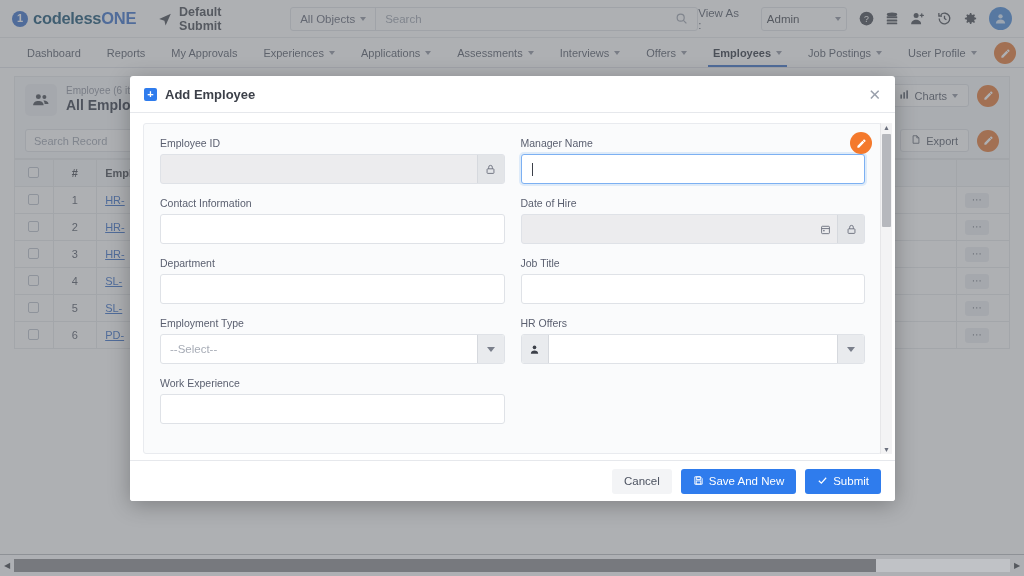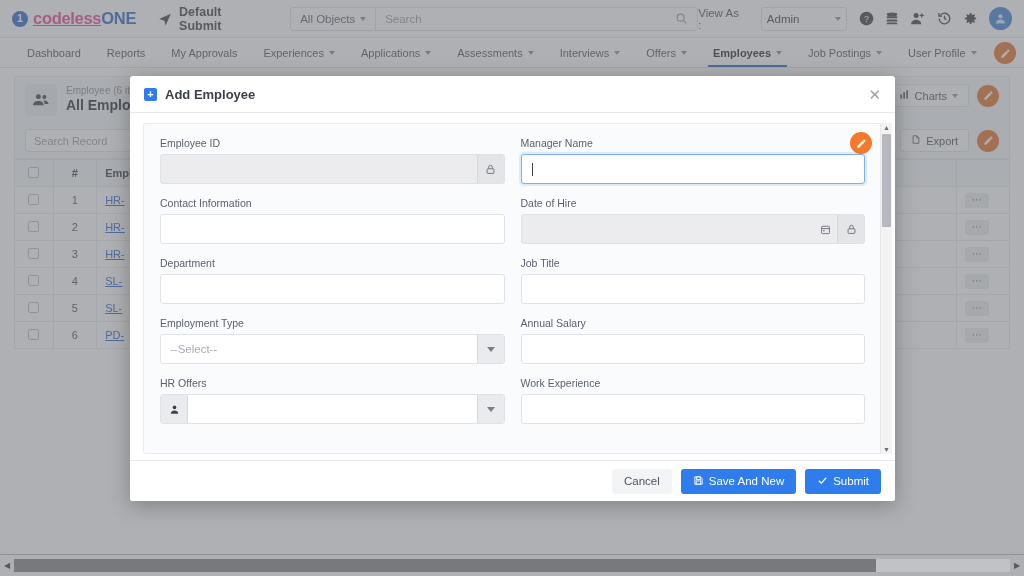--- a/index.html
+++ b/index.html
@@ -37,21 +37,21 @@
   }
   .brand { display: flex; align-items: center; gap: 5px; margin-right: 22px; }
   .brand-mark {
     width: 16px; height: 16px; border-radius: 50%;
     background: #2f68c8; color: #fff;
     font-size: 11px; font-weight: bold;
     display: flex; align-items: center; justify-content: center;
     line-height: 1;
   }
   .brand-txt { font-size: 16.5px; font-weight: 600; letter-spacing: -0.3px; }
-  .brand-txt .a { color: #ec4899; text-decoration: underline; }
+  .brand-txt .a { color: #0c4a6e; }
   .brand-txt .b { color: #2f68c8; }
   .portal { display: flex; align-items: center; gap: 7px; margin-right: 26px; }
   .portal svg { display: block; }
   .portal-label { font-size: 12.5px; color: #3c4049; font-weight: 600; }
   .searchwrap {
     display: flex; align-items: center;
     width: 420px; height: 24px;
     border: 1px solid #dfe2e7; border-radius: 3px;
     background: #fff;
   }
@@ -605,26 +605,20 @@
           <div class="fld">
             <label class="flbl">Employment Type</label>
             <div class="fin padless">
               <span class="grow ph">--Select--</span>
               <span class="sel-caret">
                   <span class="dncaret"></span>
                 </span>
             </div>
           </div>
 
-          <div class="fld">
-            <label class="flbl">Annual Salary</label>
-            <div class="fin">
-                <span></span>
-              </div>
-          </div>
 
           <div class="fld">
             <label class="flbl">HR Offers</label>
             <div class="fin padless">
               <span class="addon left">
                 <svg width="11" height="11" viewBox="0 0 24 24" fill="#3c4049">
                     <circle cx="12" cy="7.5" r="4"></circle>
                     <path d="M4 21c0-4.3 3.6-6.6 8-6.6s8 2.3 8 6.6z"></path>
                   </svg>
               </span>

